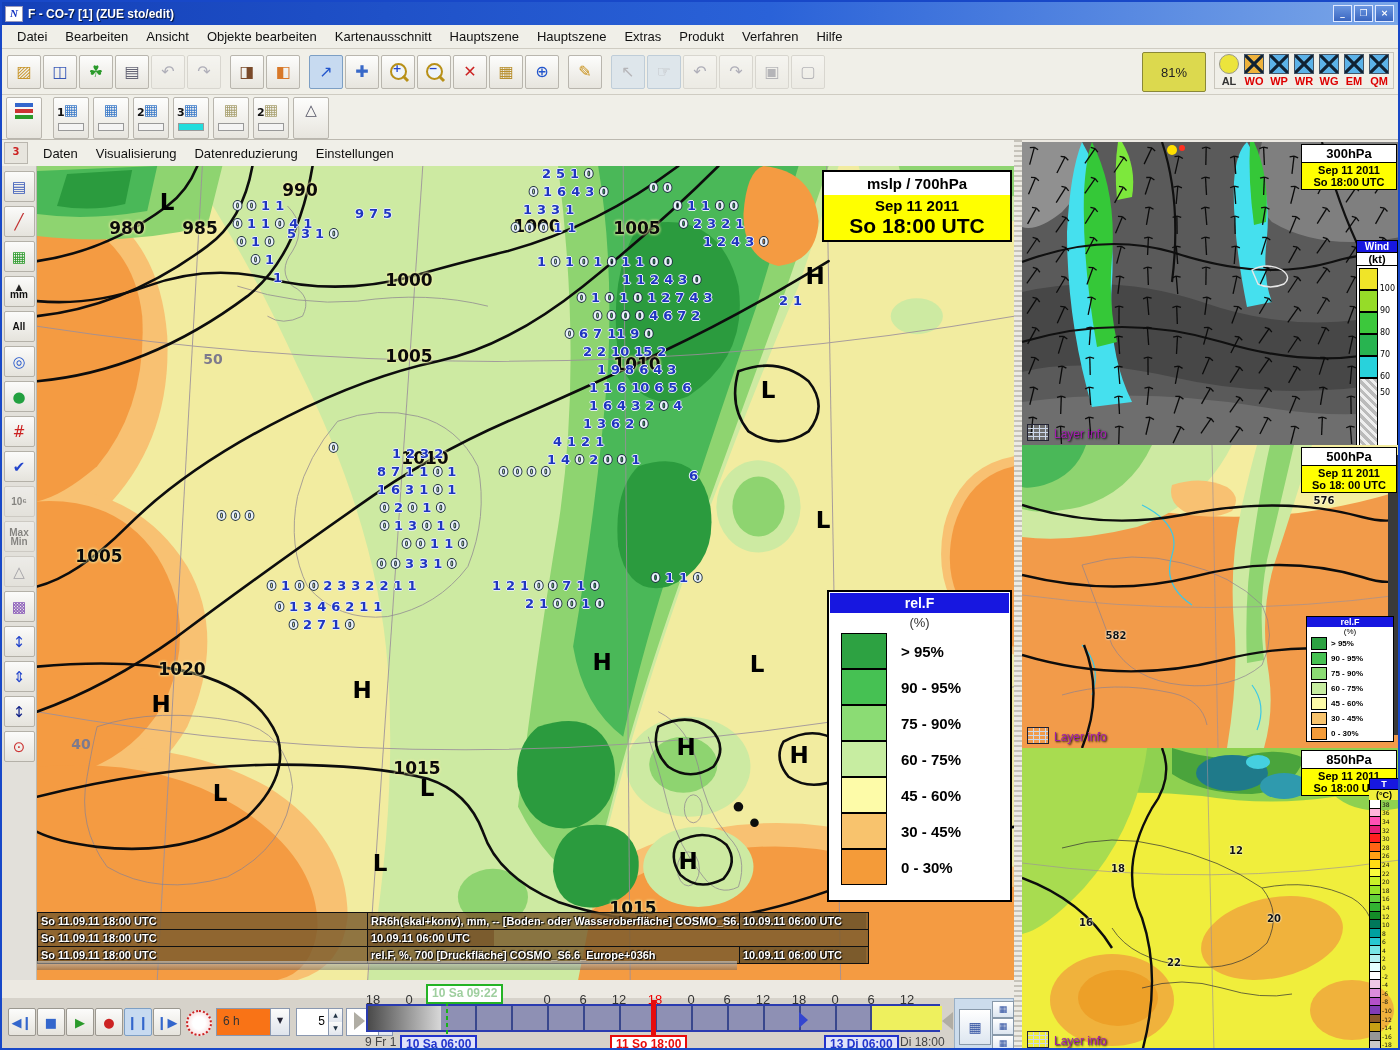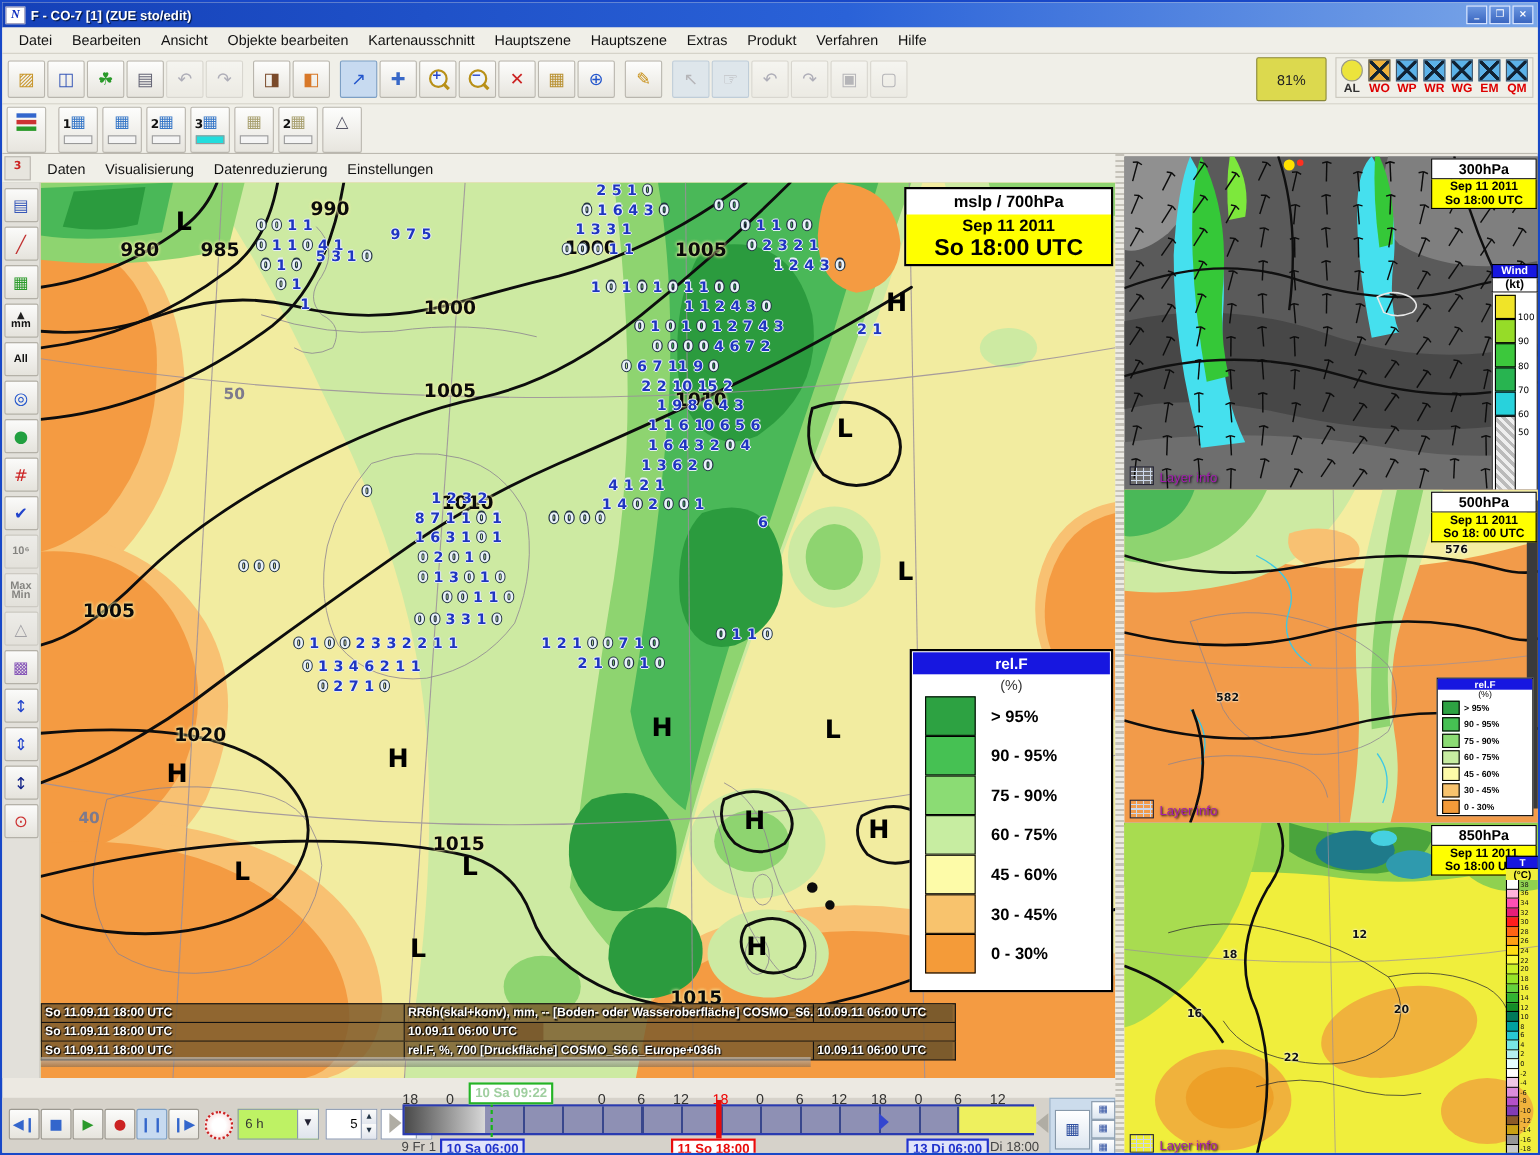--- a/index.html
+++ b/index.html
@@ -101,21 +101,21 @@
   #readout .pos{position:absolute;left:4px;top:2px;}
   #readout .vals{position:absolute;right:10px;top:2px;}
   #readout .vals span{margin-left:14px;}
   #timeline{position:absolute;left:0;top:996px;width:1012px;height:54px;background:#d6d2ca;}
   .pbtn{position:absolute;top:10px;width:26px;height:26px;border:1px solid #9b9890;border-radius:2px;
     background:linear-gradient(#fcfcfb,#e6e4dd);display:flex;align-items:center;justify-content:center;
     font:bold 13px "DejaVu Sans",sans-serif;}
   .pbtn.sel{background:#c7daf0;border-color:#7d9fc4;}
   #animbtn{position:absolute;left:184px;top:12px;width:22px;height:22px;border:2px dotted #cc2222;border-radius:50%;
     background:radial-gradient(circle,#fff 40%,#f4d0d0);}
-  #combo{position:absolute;left:214px;top:10px;width:72px;height:26px;border:1px solid #8a98b0;background:#bef264;display:flex;}
+  #combo{position:absolute;left:214px;top:10px;width:72px;height:26px;border:1px solid #8a98b0;background:#f97316;display:flex;}
   #combo .val{flex:1;font:12px "Liberation Sans",sans-serif;color:#333;line-height:24px;padding-left:6px;}
   #combo .dd{width:18px;background:linear-gradient(#fcfcfb,#dfe4ec);border-left:1px solid #8a98b0;
     font:8px "DejaVu Sans",sans-serif;text-align:center;line-height:24px;color:#223;}
   .spin{position:absolute;top:10px;height:26px;border:1px solid #8a98b0;background:#fff;display:flex;}
   .spin .val{width:28px;font:12px "Liberation Sans",sans-serif;text-align:right;line-height:24px;padding-right:3px;}
   .spin .arr{width:13px;display:flex;flex-direction:column;border-left:1px solid #8a98b0;}
   .spin .arr i{flex:1;font:normal 6px "DejaVu Sans",sans-serif;text-align:center;line-height:11px;color:#234;background:linear-gradient(#fbfbfa,#e2e6ee);font-style:normal;}
   #tl-left-tri{position:absolute;left:352px;top:14px;width:0;height:0;border-left:11px solid #b0ada4;border-top:9px solid transparent;border-bottom:9px solid transparent;}
   #tlbar{position:absolute;left:364px;top:6px;width:574px;height:28px;border:2px solid #2a3bb0;box-sizing:border-box;background:#8e90b4;}
   #tlbar .seg-gray{position:absolute;left:0;top:0;width:73px;height:100%;background:linear-gradient(90deg,#4a4a4a,#d8d8d8);}

